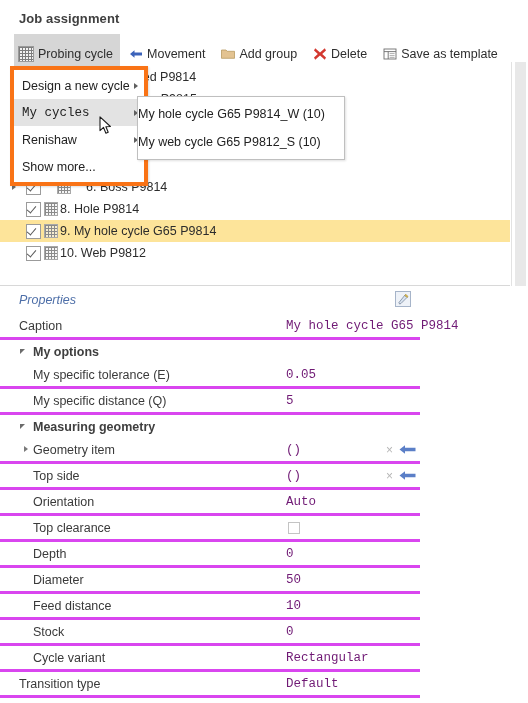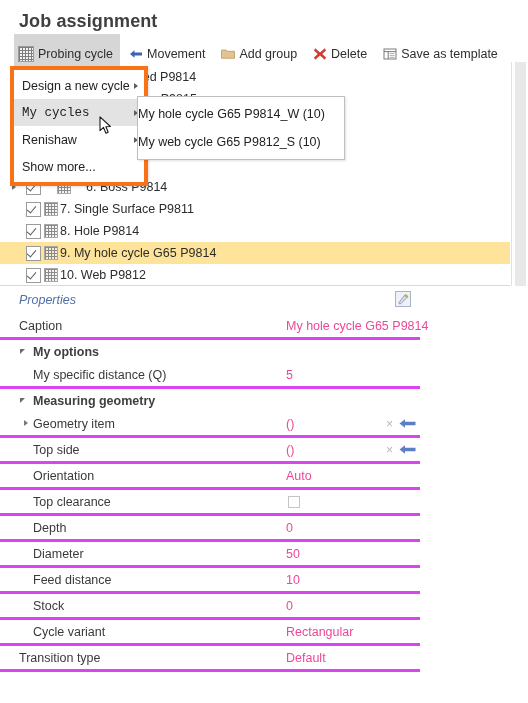--- a/index.html
+++ b/index.html
@@ -16,21 +16,21 @@
     font-size: 12.5px;
     color: #3b3b3b;
     -webkit-font-smoothing: antialiased;
   }
 
   
   .page-title {
     position: absolute;
     left: 19px;
     top: 11px;
-    font-size: 18px;
+    font-size: 13px;
     font-weight: bold;
     color: #3f3f3f;
     letter-spacing: .1px;
   }
 
   
   .toolbar {
     position: absolute;
     left: 14px;
     top: 42px;
@@ -198,22 +198,23 @@
   .prow .pname {
     position: absolute;
     left: 19px;
     color: #3a3a3a;
     white-space: nowrap;
   }
   .prow.indent1 .pname { left: 33px; }
   .prow .pval {
     position: absolute;
     left: 286px;
-    color: #ec4899;
+    color: #701a75;
     white-space: nowrap;
+    font-family: Liberation Mono, monospace;
   }
   .prow.group {
     border-bottom: none;
   }
   .prow.group .pname {
     left: 33px;
     font-weight: bold;
     color: #3f3f3f;
   }
   .prow .gcaret {
@@ -394,25 +395,20 @@
     </div>
     <div class="tree-row" style="visibility: visible; gap: 13px;">
       <span class="caret"></span>
       <span class="chk"></span>
       <span class="row-grid"></span>
       <span>6. Boss P9814</span>
     </div>
     <div class="tree-row">
       <span class="chk"></span>
       <span class="row-grid"></span>
-      <span>7. Single Surface P9811</span>
-    </div>
-    <div class="tree-row">
-      <span class="chk"></span>
-      <span class="row-grid"></span>
       <span>8. Hole P9814</span>
     </div>
     <div class="tree-row sel">
       <span class="chk"></span>
       <span class="row-grid"></span>
       <span>9. My hole cycle G65 P9814</span>
     </div>
     <div class="tree-row">
       <span class="chk"></span>
       <span class="row-grid"></span>
@@ -439,20 +435,24 @@
       <div class="prow">
         <span class="pname">Caption</span>
         <span class="pval">My hole cycle G65 P9814</span>
       </div>
       <div class="prow group">
         <span class="gcaret"></span>
         <span class="pname">My options</span>
         <span class="pval"></span>
       </div>
       <div class="prow indent1">
+        <span class="pname">My specific tolerance (E)</span>
+        <span class="pval">0.05</span>
+      </div>
+      <div class="prow indent1">
         <span class="pname">My specific distance (Q)</span>
         <span class="pval">5</span>
       </div>
       <div class="prow group">
         <span class="gcaret"></span>
         <span class="pname">Measuring geometry</span>
         <span class="pval"></span>
       </div>
       <div class="prow indent1">
         <span class="rcaret"></span>

